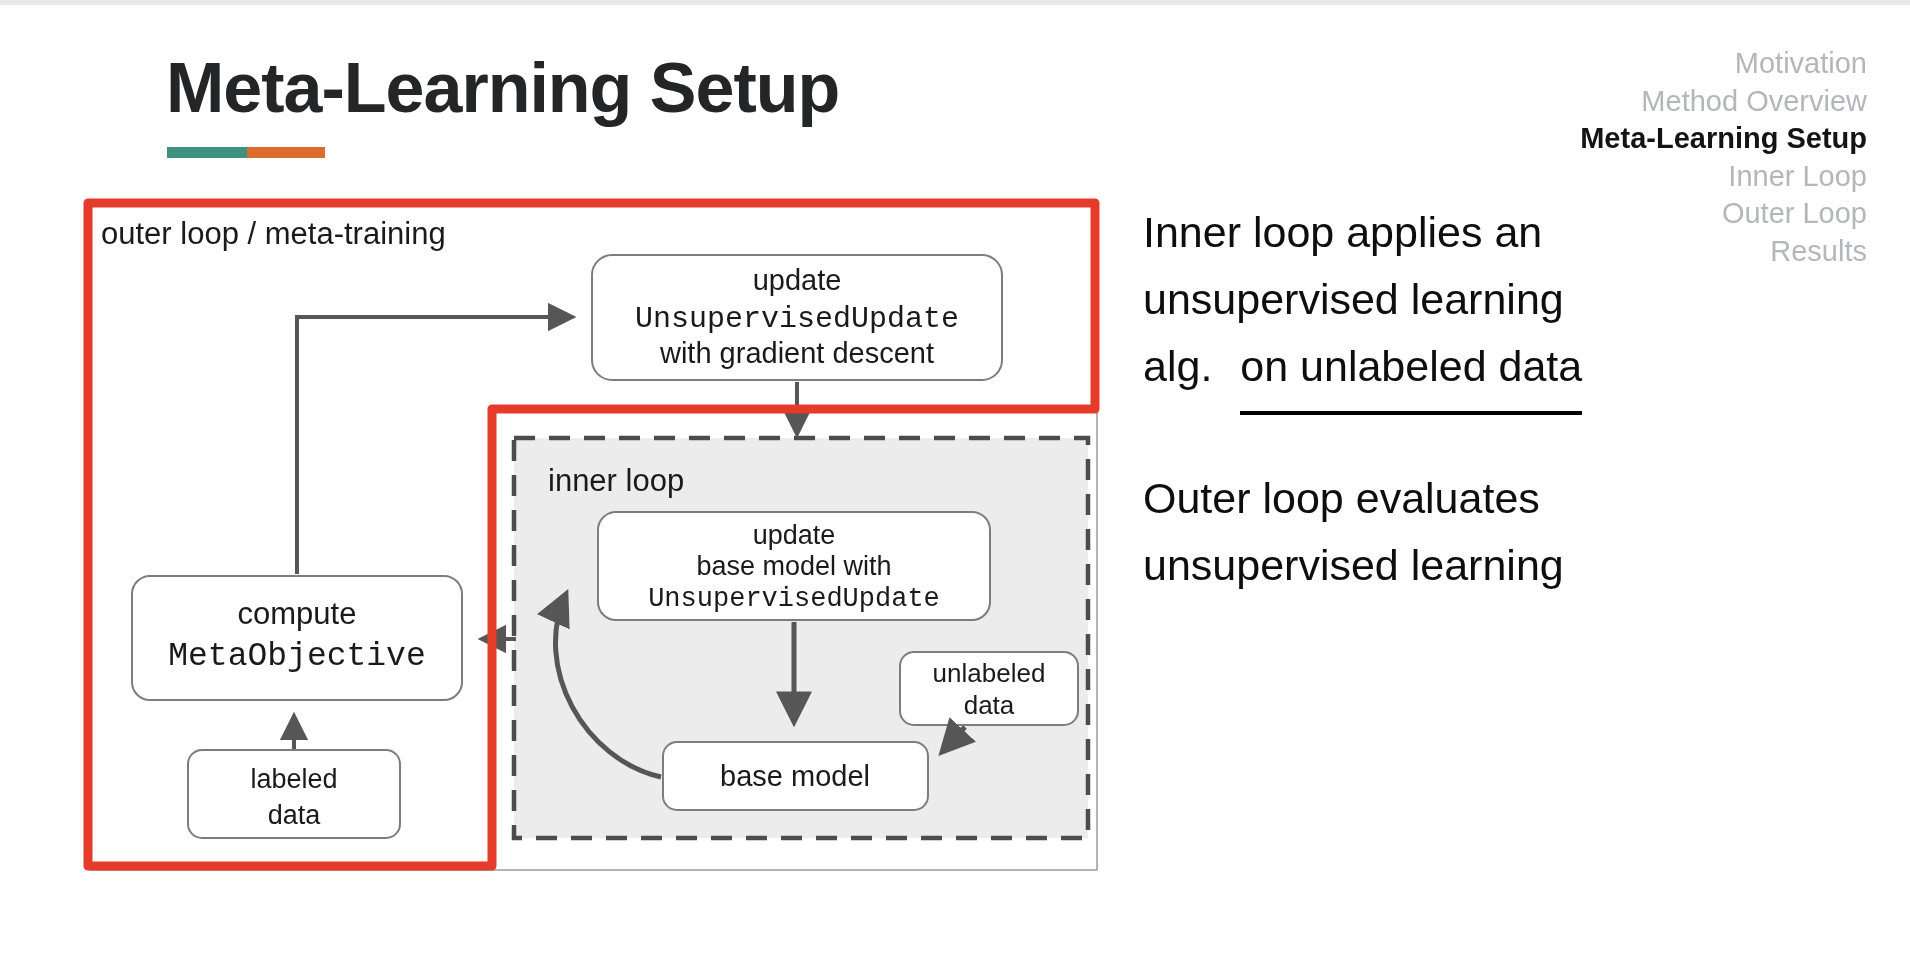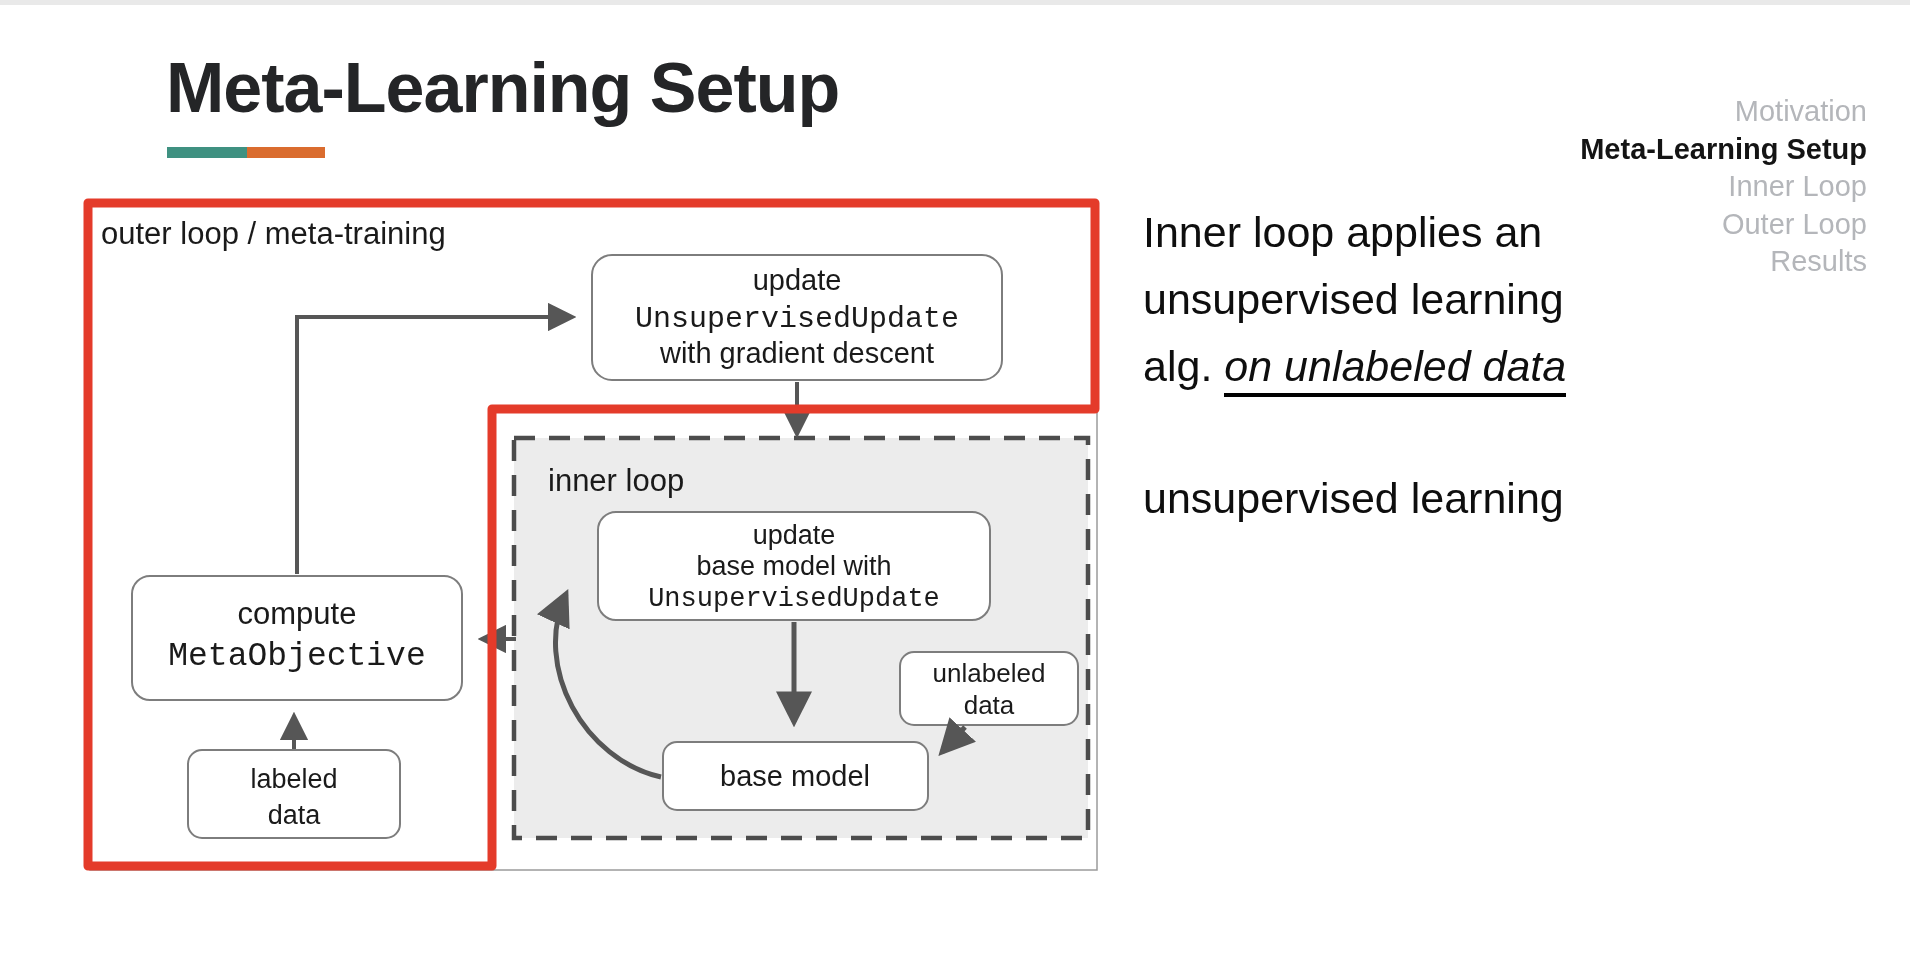--- a/index.html
+++ b/index.html
@@ -12,67 +12,69 @@
   #title{
     position:absolute;left:166px;top:48px;font-size:70px;font-weight:800;
     letter-spacing:-1px;color:#242527;white-space:nowrap;
   }
   #title-underline{position:absolute;left:167px;top:147px;height:11px;display:flex;}
   #title-underline .seg-teal{width:80px;height:11px;background:#3f9181;}
   #title-underline .seg-orange{width:78px;height:11px;background:#da6c2e;}
   
   #nav{
     position:absolute;right:43px;top:45px;text-align:right;
-    font-size:29px;line-height:37.5px;color:#b4b6ba;z-index:3;margin-top:48px;
+    font-size:29px;line-height:37.5px;color:#b4b6ba;z-index:3;
   }
   #nav .nav-item{cursor:pointer;white-space:nowrap;}
   #nav .nav-item.active{color:#141414;font-weight:bold;}
   
   .note{
     position:absolute;left:1143px;font-size:43px;line-height:67px;color:#0e0e0e;
     white-space:nowrap;z-index:2;
   }
   #note1{top:199px;}
   #note2{top:465px;}
   .emph{
-    font-style:italic;white-space:pre-wrap;
-    border-bottom:4px solid #000;padding-bottom:3px;
+    white-space:pre-wrap;
+    border-bottom:4px solid #000;padding-bottom:21px;margin-left:16px;
   }
   
   #diagram{position:absolute;left:0;top:0;z-index:1;pointer-events:none;}
   .fig-sans{font-family:"Liberation Sans",sans-serif;fill:#1a1a1a;}
   .fig-mono{font-family:"Liberation Mono","DejaVu Sans Mono",monospace;fill:#1a1a1a;}
 </style>
 </head>
 <body>
 
 <div id="slide">
   <div id="top-strip"></div>
 
   <div id="title">Meta-Learning Setup</div>
   <div id="title-underline">
     <div class="seg-teal"></div>
     <div class="seg-orange"></div>
   </div>
 
   <div id="nav">
     <div class="nav-item">Motivation</div>
+    <div class="nav-item">Method Overview</div>
     <div class="nav-item active">Meta-Learning Setup</div>
     <div class="nav-item">Inner Loop</div>
     <div class="nav-item">Outer Loop</div>
     <div class="nav-item">Results</div>
   </div>
 
   <div class="note" id="note1">
     <div>Inner loop applies an</div>
     <div>unsupervised learning</div>
     <div><span>alg. </span><span class="emph">on unlabeled data</span></div>
   </div>
 
   <div class="note" id="note2">
+    <div>Outer loop evaluates</div>
     <div>unsupervised learning</div>
   </div>
 
   <svg id="diagram" width="1910" height="974" viewBox="0 0 1910 974">
     <defs>
       <marker id="ah" viewBox="0 0 10 10" refX="8.5" refY="5" markerWidth="7.2" markerHeight="7.2" orient="auto">
         <path d="M0,0 L10,5 L0,10 z" fill="#565656"></path>
       </marker>
     </defs>
 

